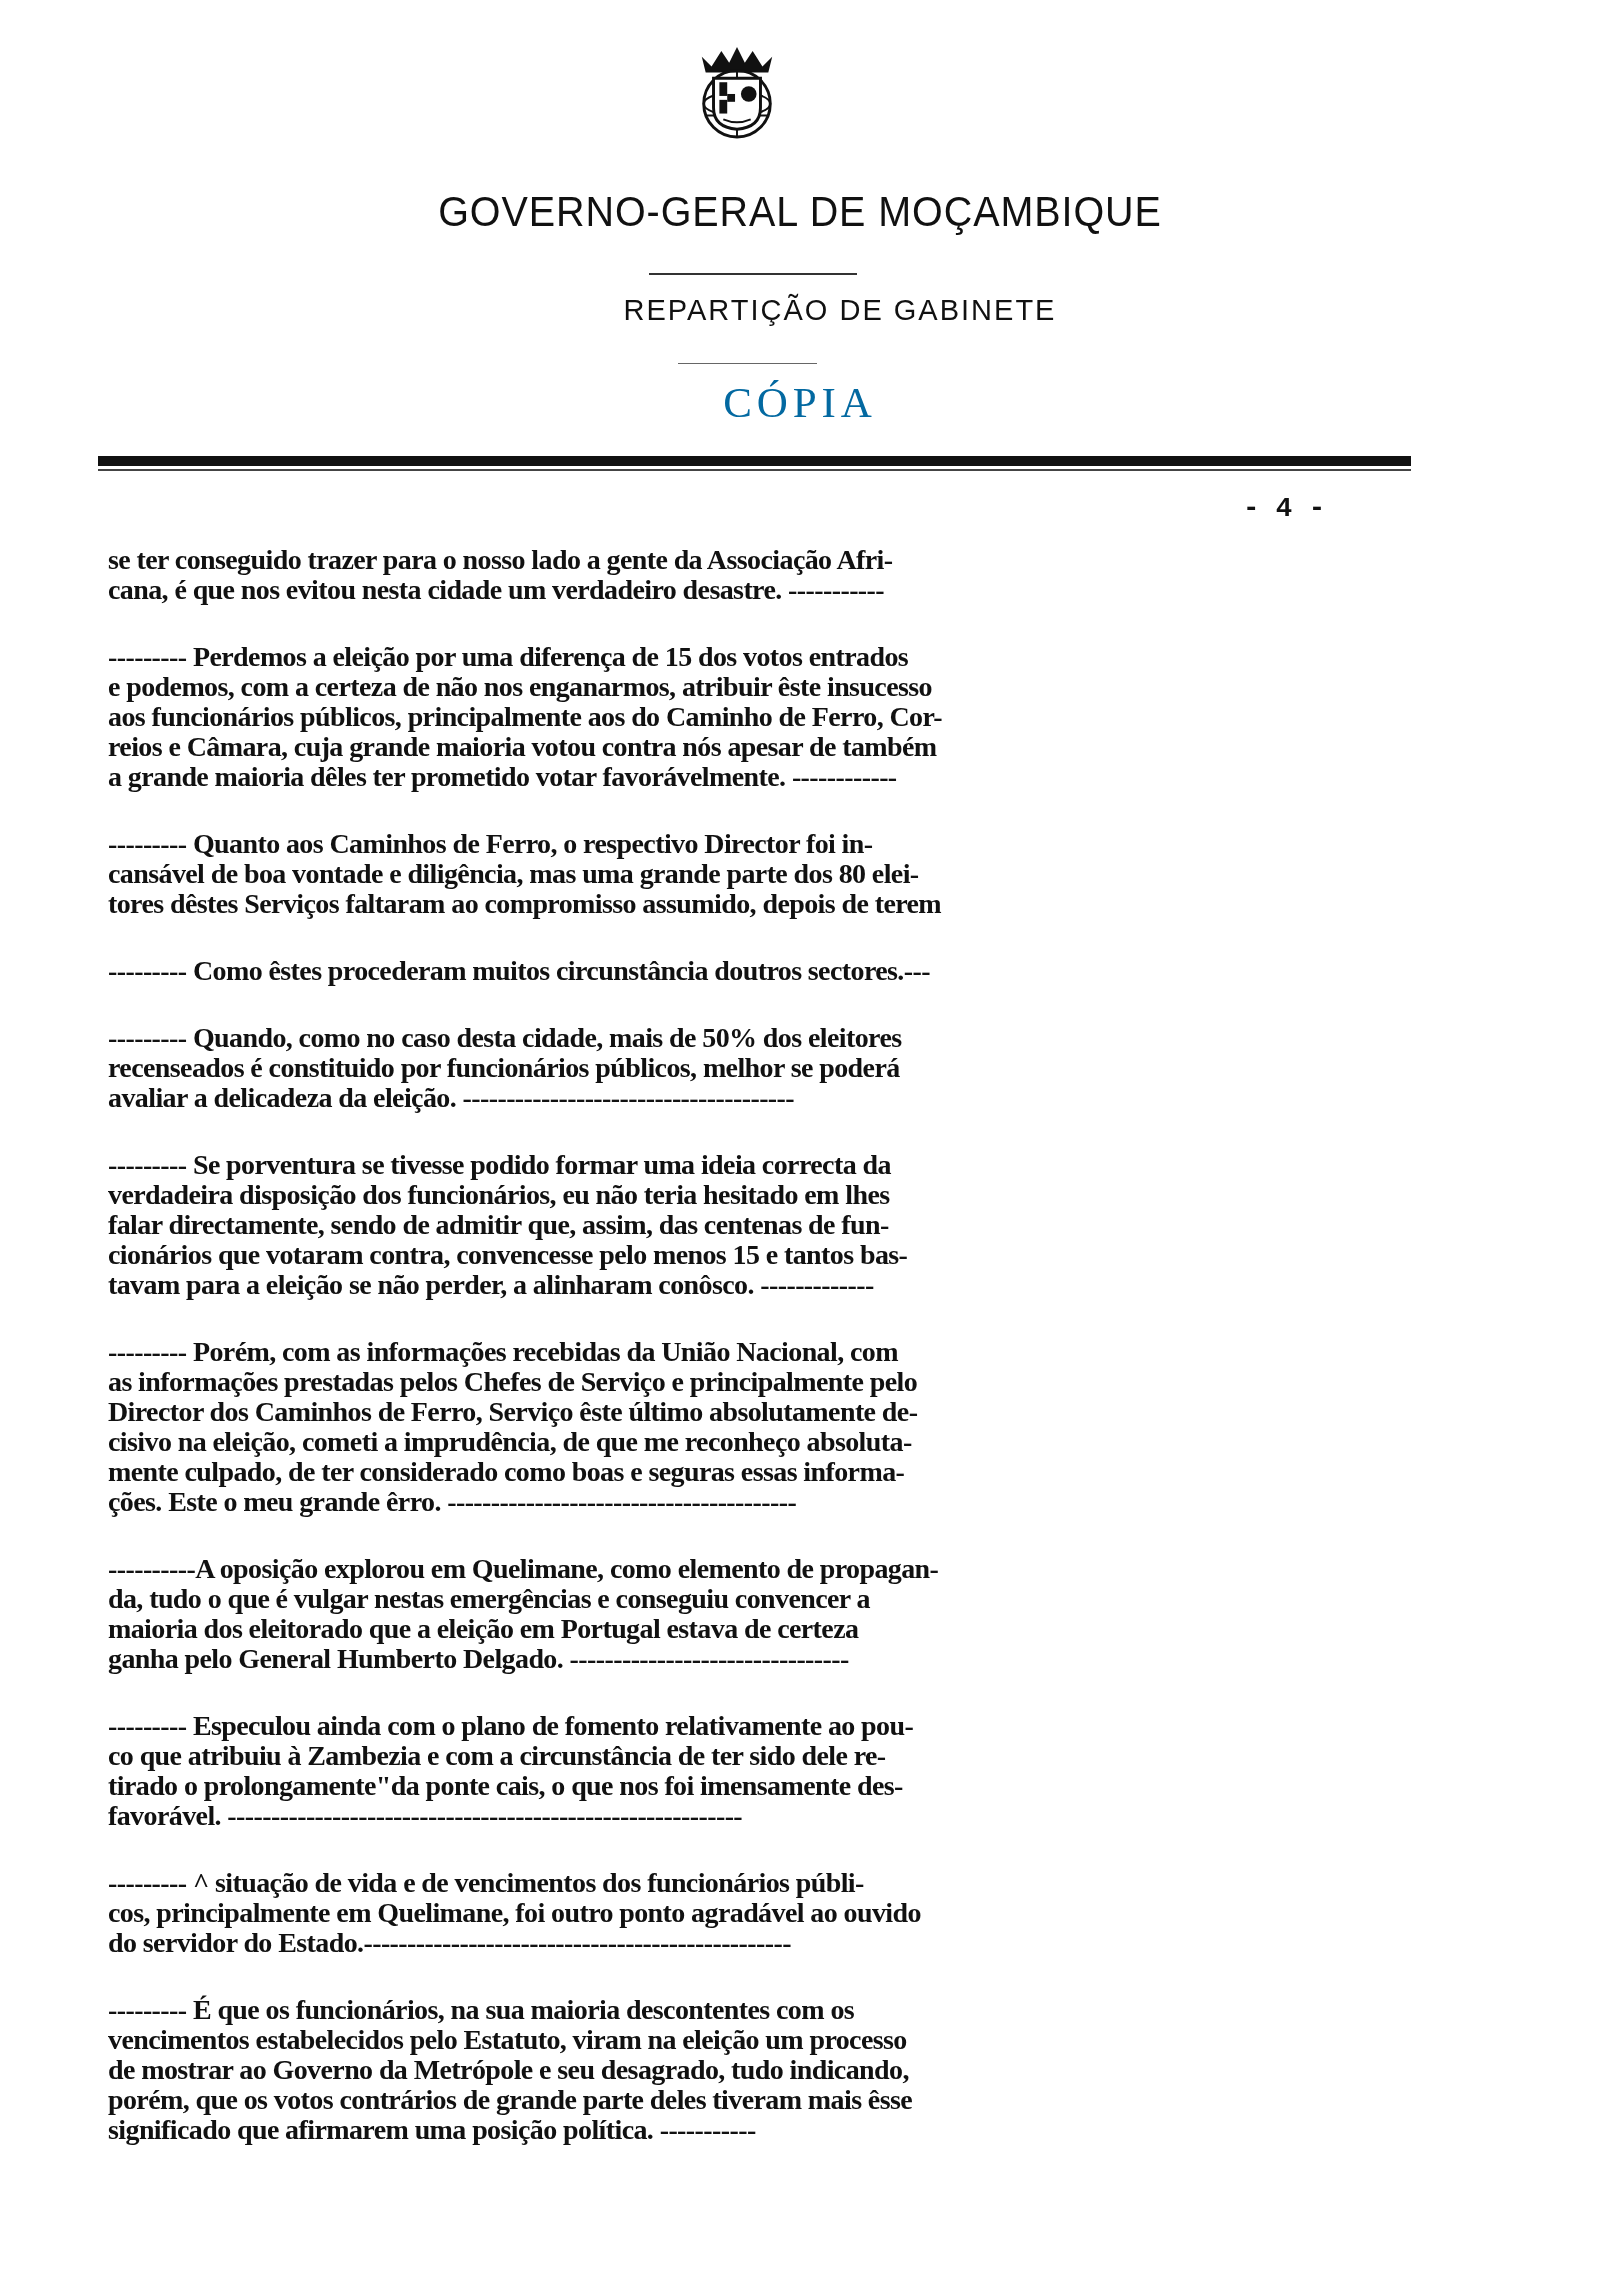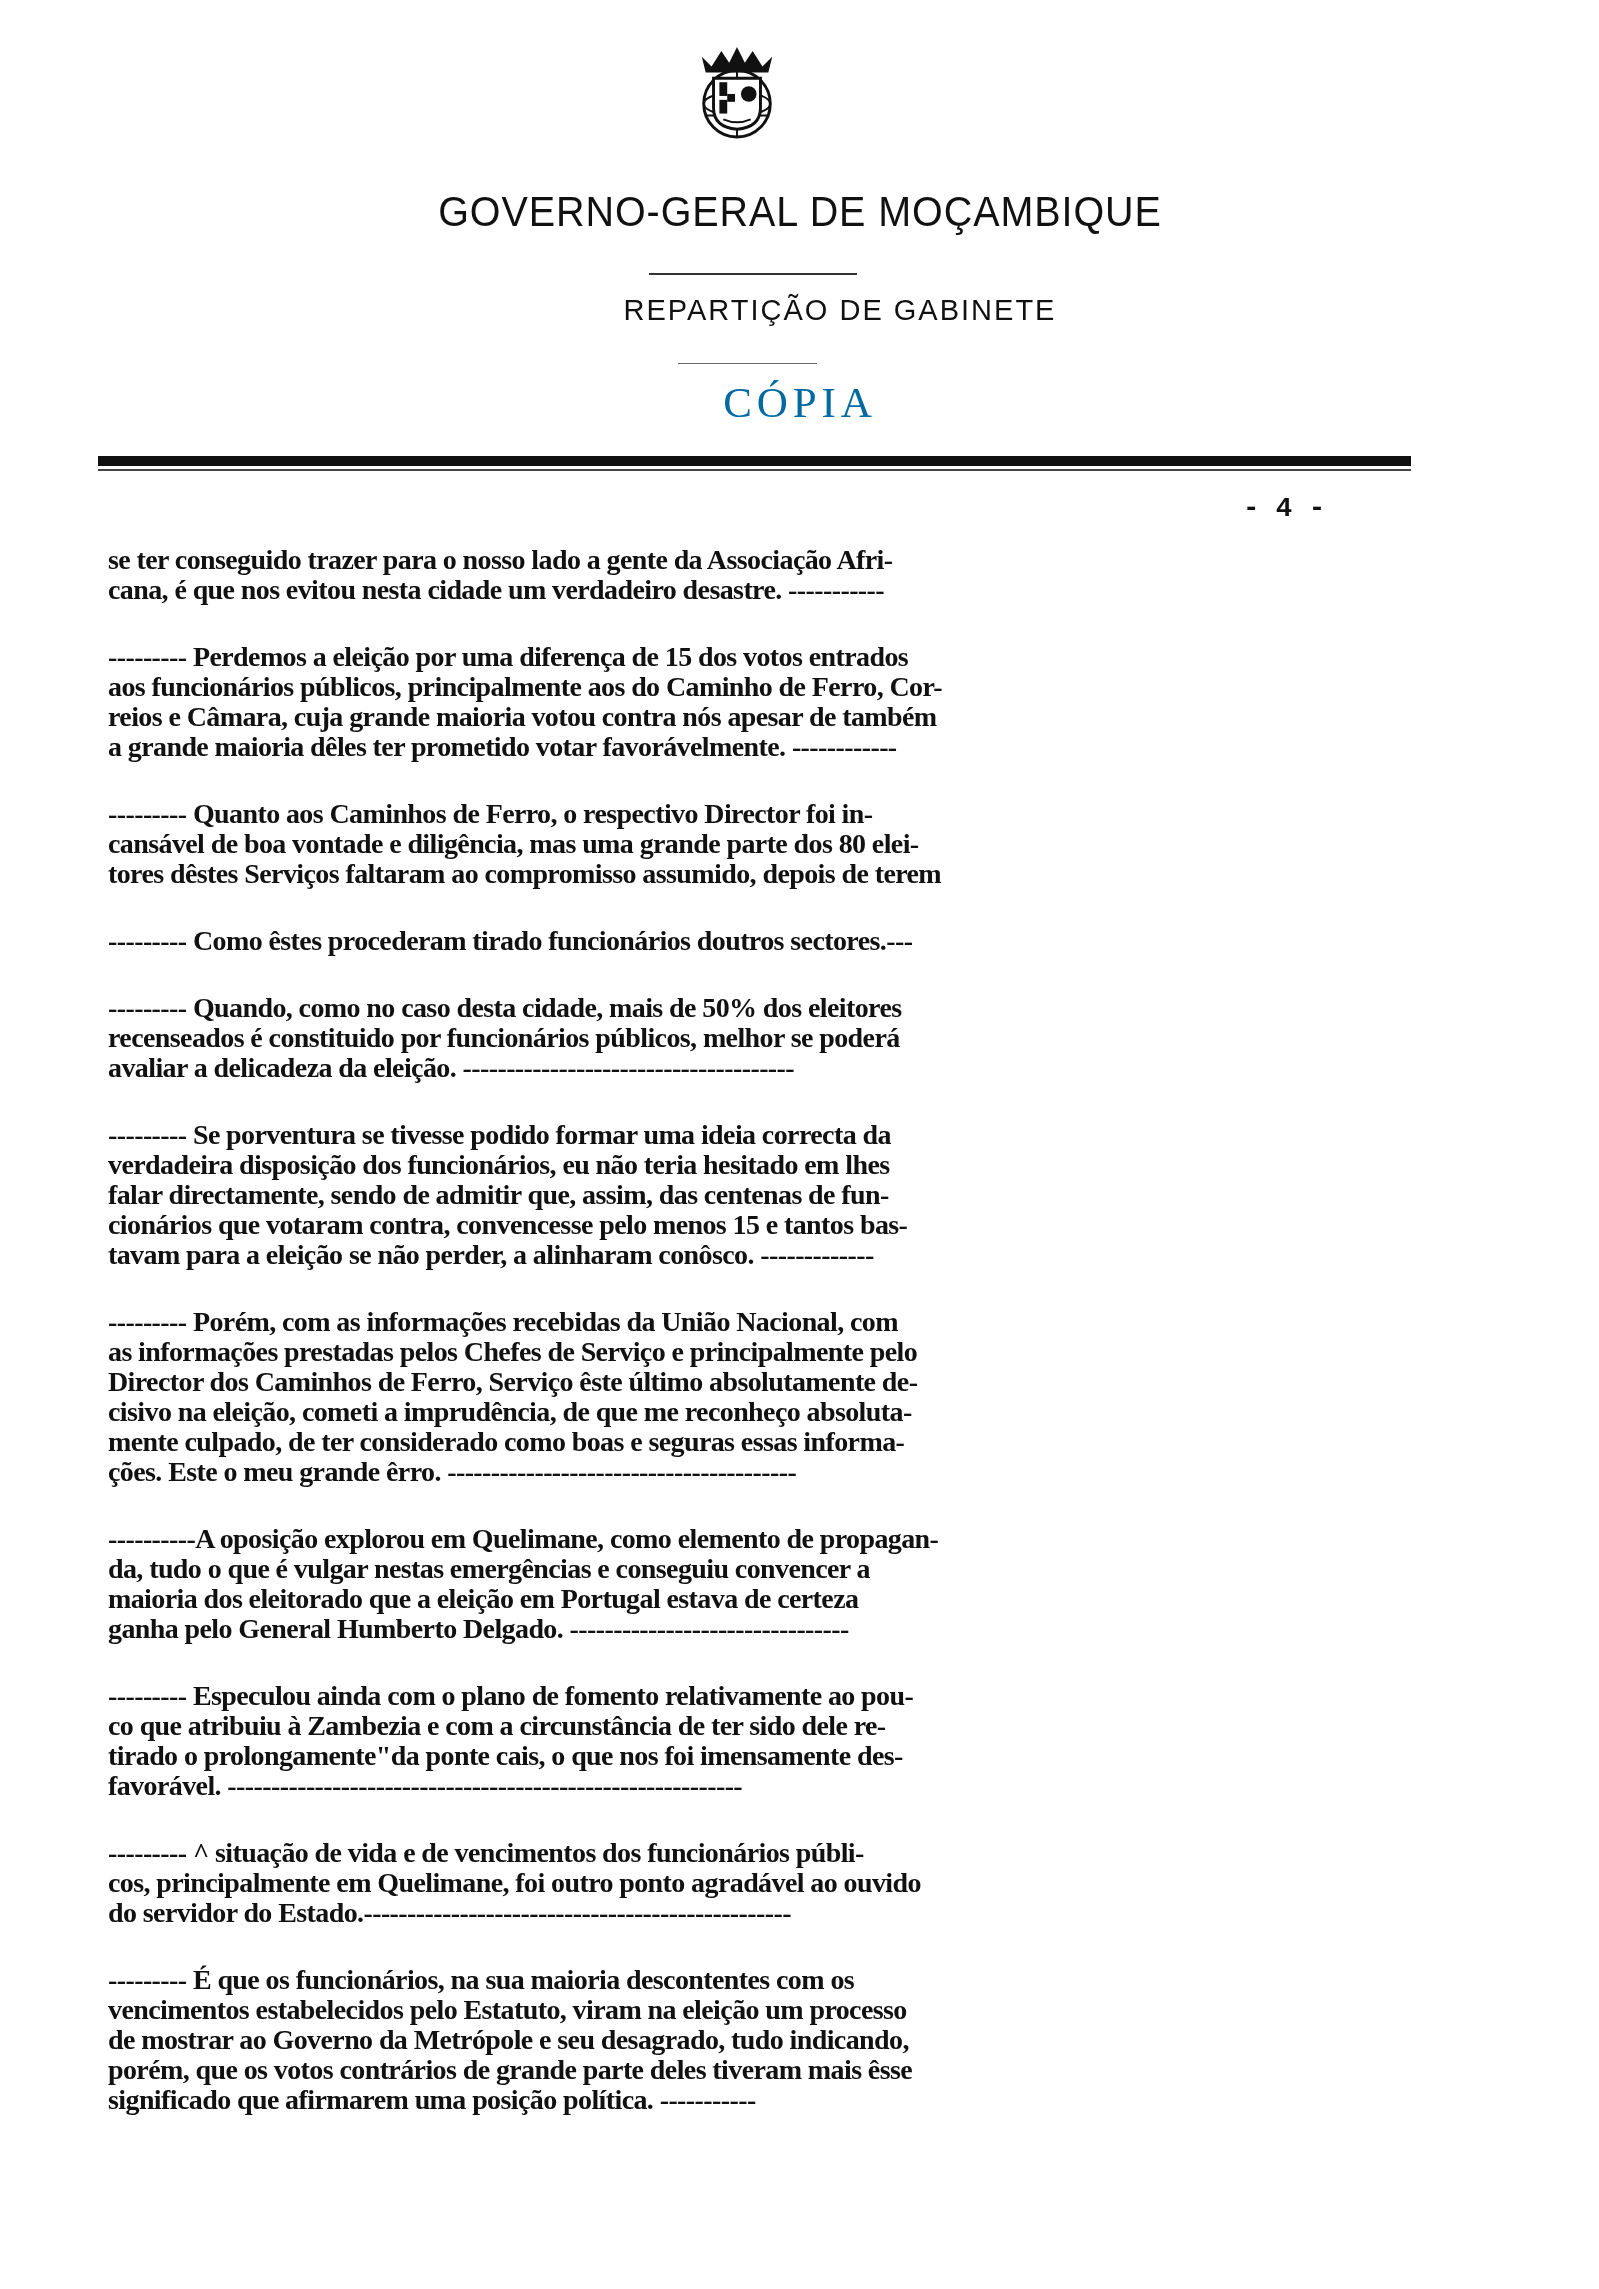--- a/index.html
+++ b/index.html
@@ -68,31 +68,32 @@
 
   <div class="page-number">- 4 -</div>
 
   <div class="body-text" id="body-text">
       <div class="para">
         <span class="line">se ter conseguido trazer para o nosso lado a gente da Associação Afri-</span>
         <span class="line">cana, é que nos evitou nesta cidade um verdadeiro desastre. -----------</span>
       </div>
       <div class="para">
         <span class="line">--------- Perdemos a eleição por uma diferença de 15 dos votos entrados</span>
+        <span class="line">e podemos, com a certeza de não nos enganarmos, atribuir êste insucesso</span>
         <span class="line">aos funcionários públicos, principalmente aos do Caminho de Ferro, Cor-</span>
         <span class="line">reios e Câmara, cuja grande maioria votou contra nós apesar de também</span>
         <span class="line">a grande maioria dêles ter prometido votar favorávelmente. ------------</span>
       </div>
       <div class="para">
         <span class="line">--------- Quanto aos Caminhos de Ferro, o respectivo Director foi in-</span>
         <span class="line">cansável de boa vontade e diligência, mas uma grande parte dos 80 elei-</span>
         <span class="line">tores dêstes Serviços faltaram ao compromisso assumido, depois de terem</span>
       </div>
       <div class="para">
-        <span class="line">--------- Como êstes procederam tirado funcionários doutros sectores.---</span>
+        <span class="line">--------- Como êstes procederam muitos circunstância doutros sectores.---</span>
       </div>
       <div class="para">
         <span class="line">--------- Quando, como no caso desta cidade, mais de 50% dos eleitores</span>
         <span class="line">recenseados é constituido por funcionários públicos, melhor se poderá</span>
         <span class="line">avaliar a delicadeza da eleição. --------------------------------------</span>
       </div>
       <div class="para">
         <span class="line">--------- Se porventura se tivesse podido formar uma ideia correcta da</span>
         <span class="line">verdadeira disposição dos funcionários, eu não teria hesitado em lhes</span>
         <span class="line">falar directamente, sendo de admitir que, assim, das centenas de fun-</span>

